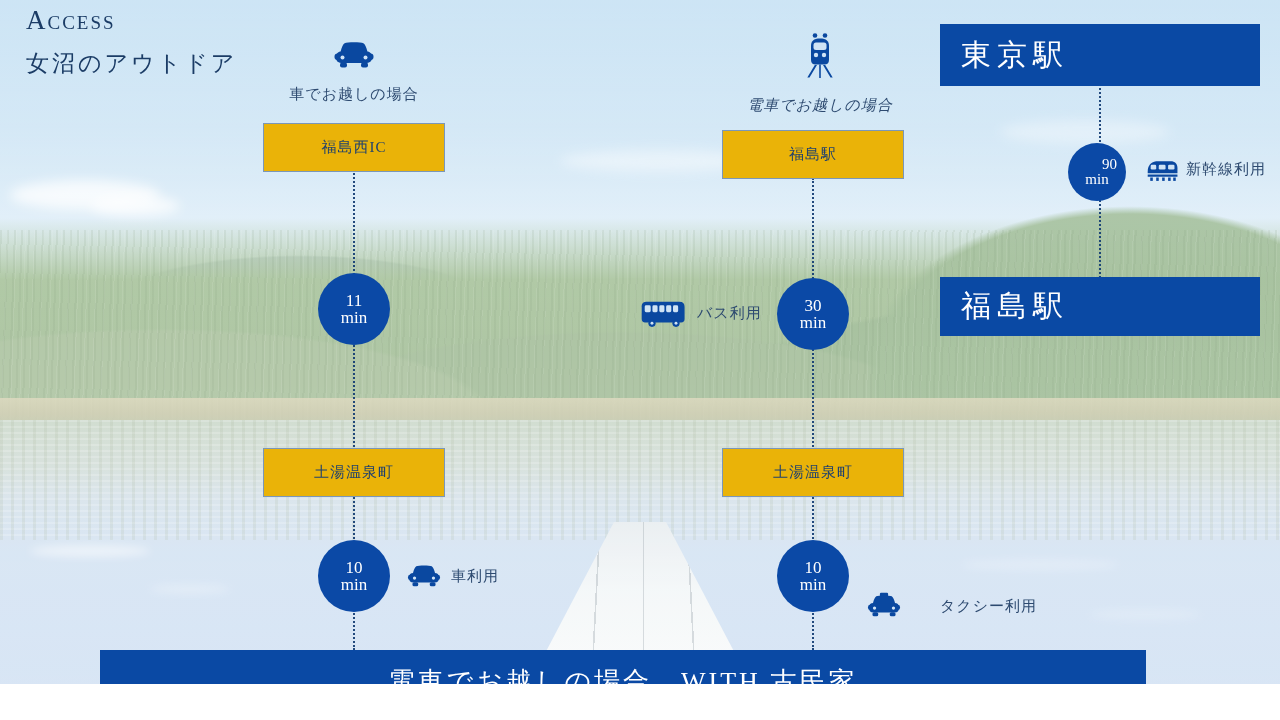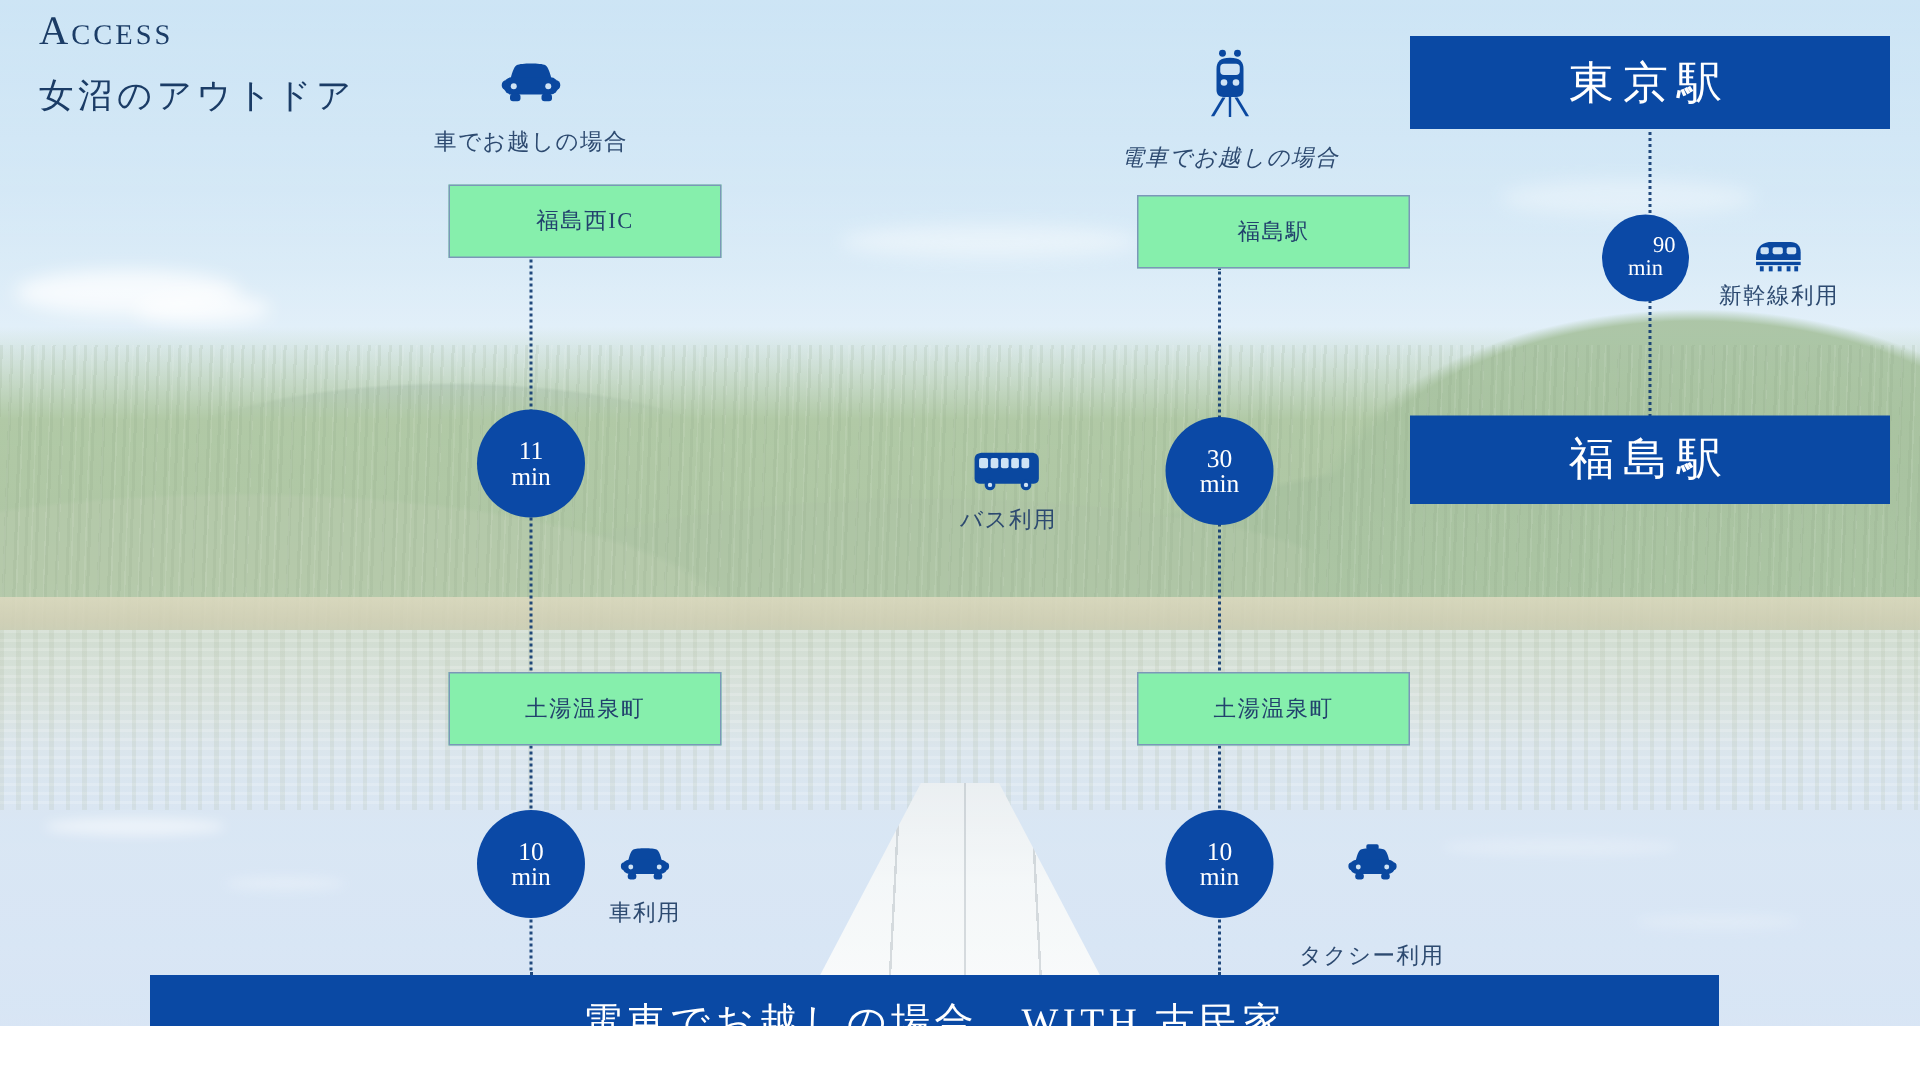--- a/index.html
+++ b/index.html
@@ -143,32 +143,33 @@
     white-space: nowrap; transform: translateX(-50%);
   }
 
   .icon-top {
     position: absolute; transform: translateX(-50%);
     color: #0a48a0;
   }
 
   .node-box {
     position: absolute; transform: translateX(-50%);
-    background: #86efac;
+    background: #eab308;
     border: 1px solid #7b97b8;
     display: flex; align-items: center; justify-content: center;
-    font-size: 15px; color: #22426d; letter-spacing: 1px; margin-left: 36px;
+    font-size: 15px; color: #22426d; letter-spacing: 1px;
   }
 
   .banner {
     position: absolute;
     background: #0a49a4;
-    display: flex; align-items: center; justify-content: center;
+    display: flex; align-items: center; justify-content: flex-start;
     color: #ffffff;
     letter-spacing: 6px;
+    padding-left: 21px;
   }
 
   .dotted {
     position: absolute;
     width: 0; border-left: 2px dotted #123c73;
     transform: translateX(-50%);
     opacity: .92;
   }
 
   .time-circle {
@@ -182,21 +183,20 @@
     font-size: 17px;
   }
   .time-circle .tnum { font-size: 17px; }
   .time-circle .tunit { font-size: 17px; }
 
   .means {
     position: absolute;
     display: flex; align-items: center; gap: 9px;
     color: #2d4a70; font-size: 15px; letter-spacing: 1px;
     white-space: nowrap;
-    flex-direction: column;
   }
   .means svg { display: block; }
 
   .bottom-banner {
     position: absolute; left: 100px; top: 650px;
     width: 1046px; height: 62px;
     background: #0a49a4;
     display: flex; align-items: center; justify-content: center;
     color: #fff; font-size: 26px; letter-spacing: 3px;
   }
@@ -331,21 +331,21 @@
 
     <div class="node-box" style="left:813px; top:448px; width:182px; height:49px;">
       <span>土湯温泉町</span>
     </div>
 
     <div class="time-circle" style="left:813px; top:576px; width:72px; height:72px;">
       <span class="tnum">10</span>
       <span class="tunit">min</span>
     </div>
 
-    <div class="means" style="left:866px; top:562px;gap:38px;">
+    <div class="means" style="left:866px; top:592px;gap:38px;">
       <span>
         <svg width="36" height="28" viewBox="0 0 42 34" fill="#0a48a0" aria-hidden="true">
           <rect x="16" y="1" width="10" height="4.5" rx="1.4"></rect>
           <path d="M7.5 14 C8.6 9.3 10 6.2 11.6 5.3 C14.2 3.9 27.8 3.9 30.4 5.3 C32 6.2 33.4 9.3 34.5 14 Z"></path>
           <rect x="3" y="13.5" width="36" height="11.5" rx="5"></rect>
           <rect x="1.5" y="15.5" width="6" height="6.5" rx="3"></rect>
           <rect x="34.5" y="15.5" width="6" height="6.5" rx="3"></rect>
           <rect x="7" y="24.5" width="7" height="5" rx="2"></rect>
           <rect x="28" y="24.5" width="7" height="5" rx="2"></rect>
           <circle cx="9.5" cy="19.5" r="2" fill="#cfe3f5"></circle>

